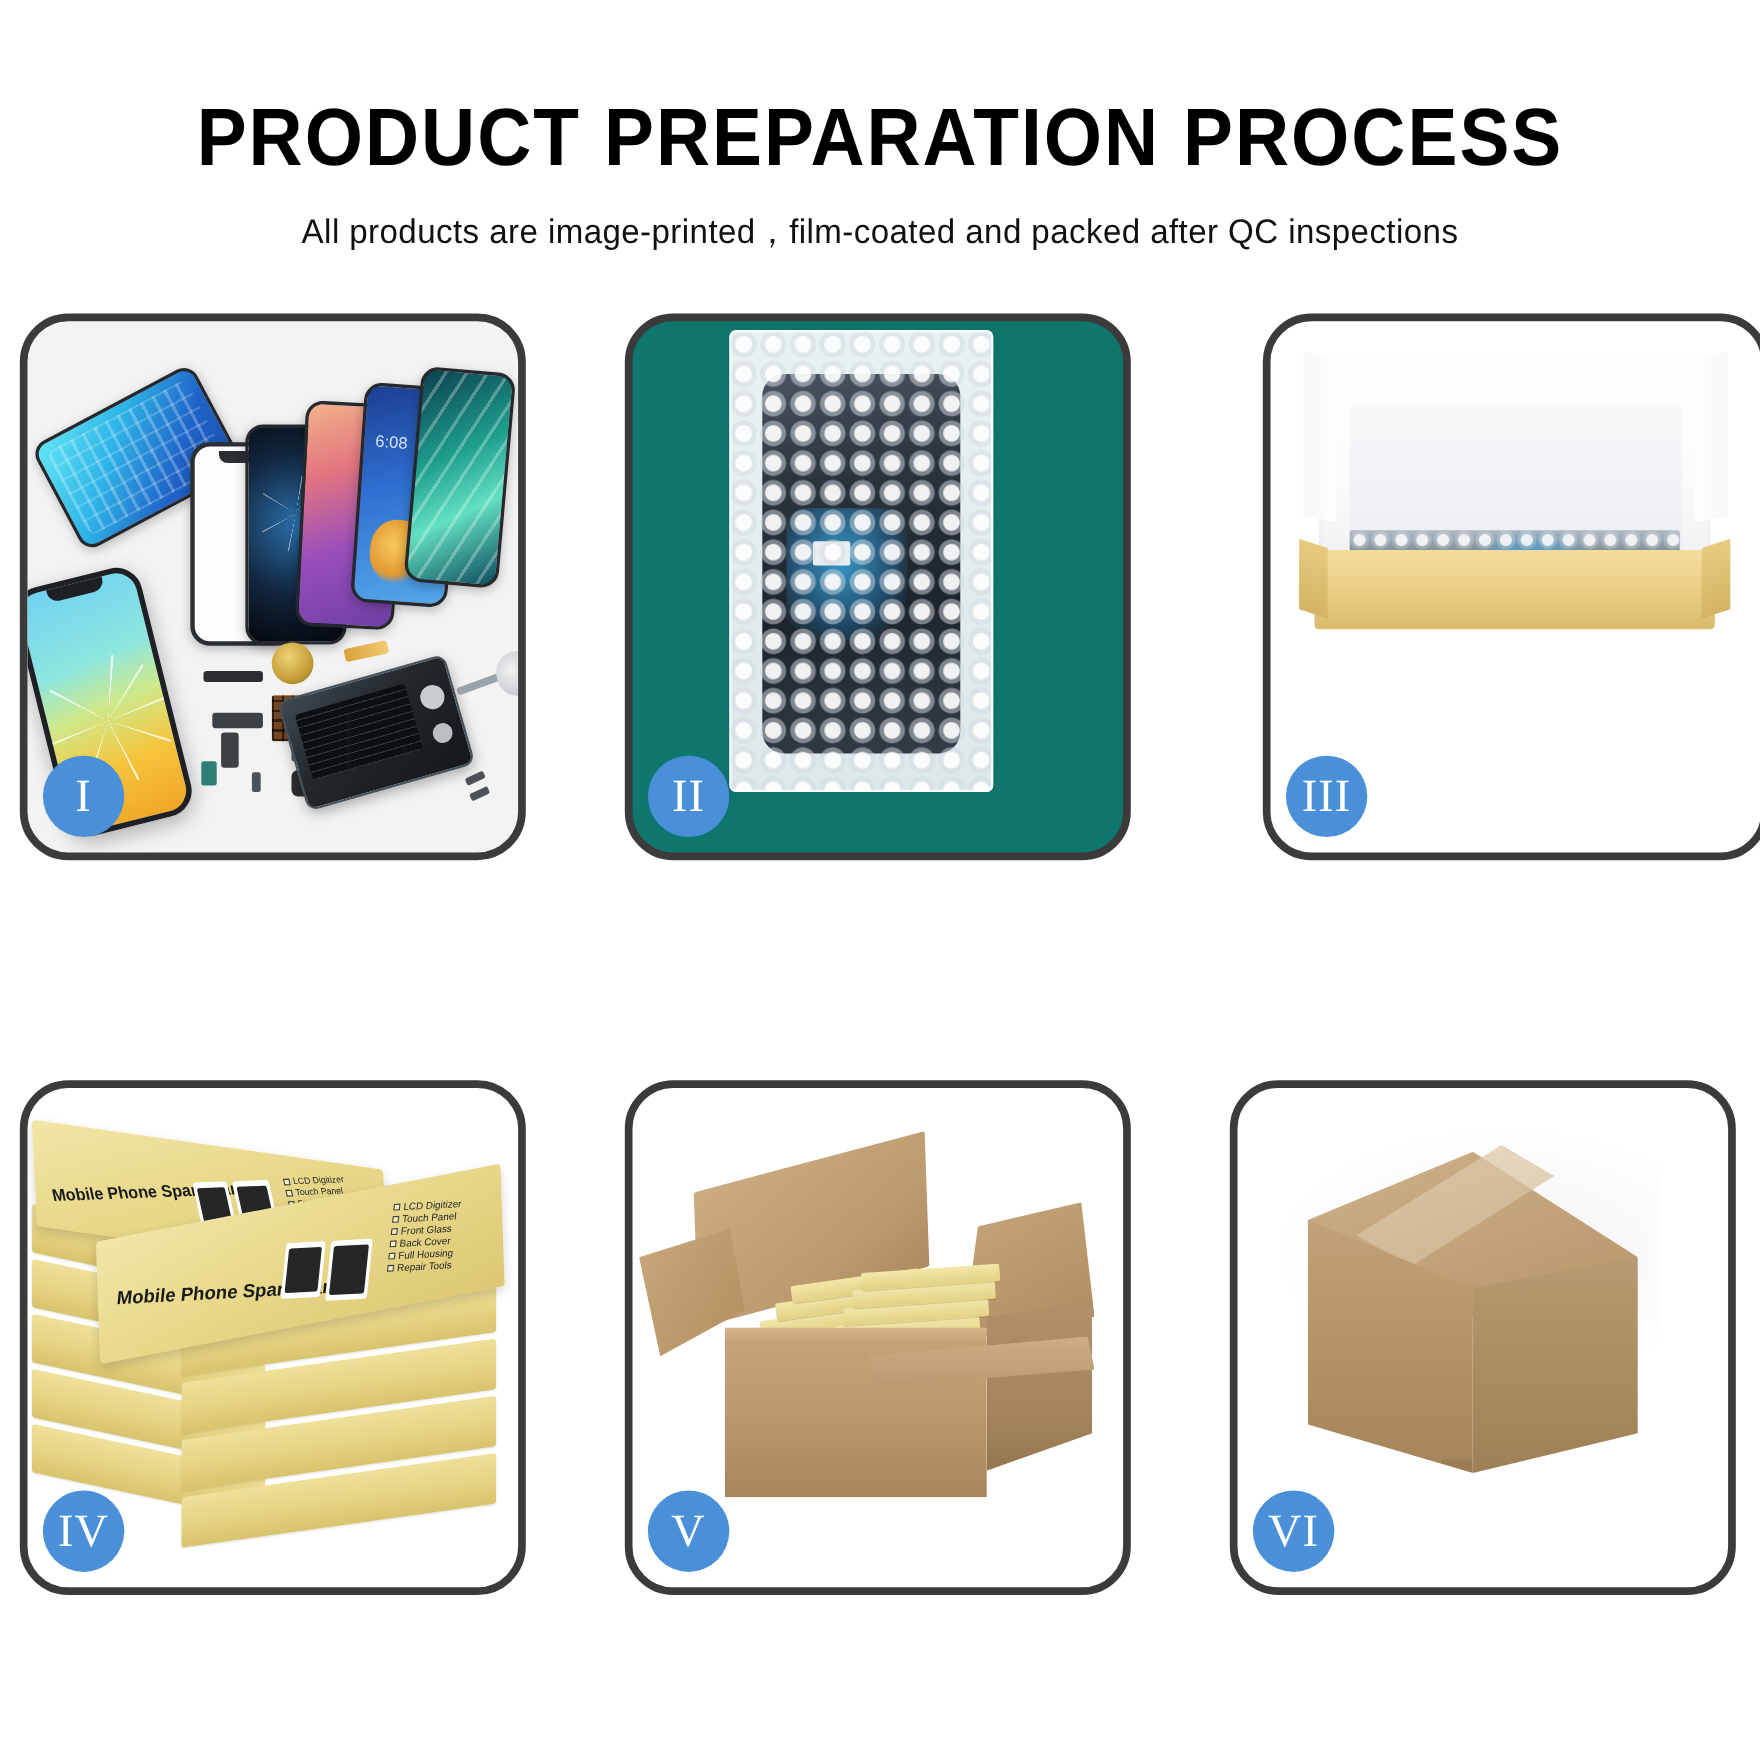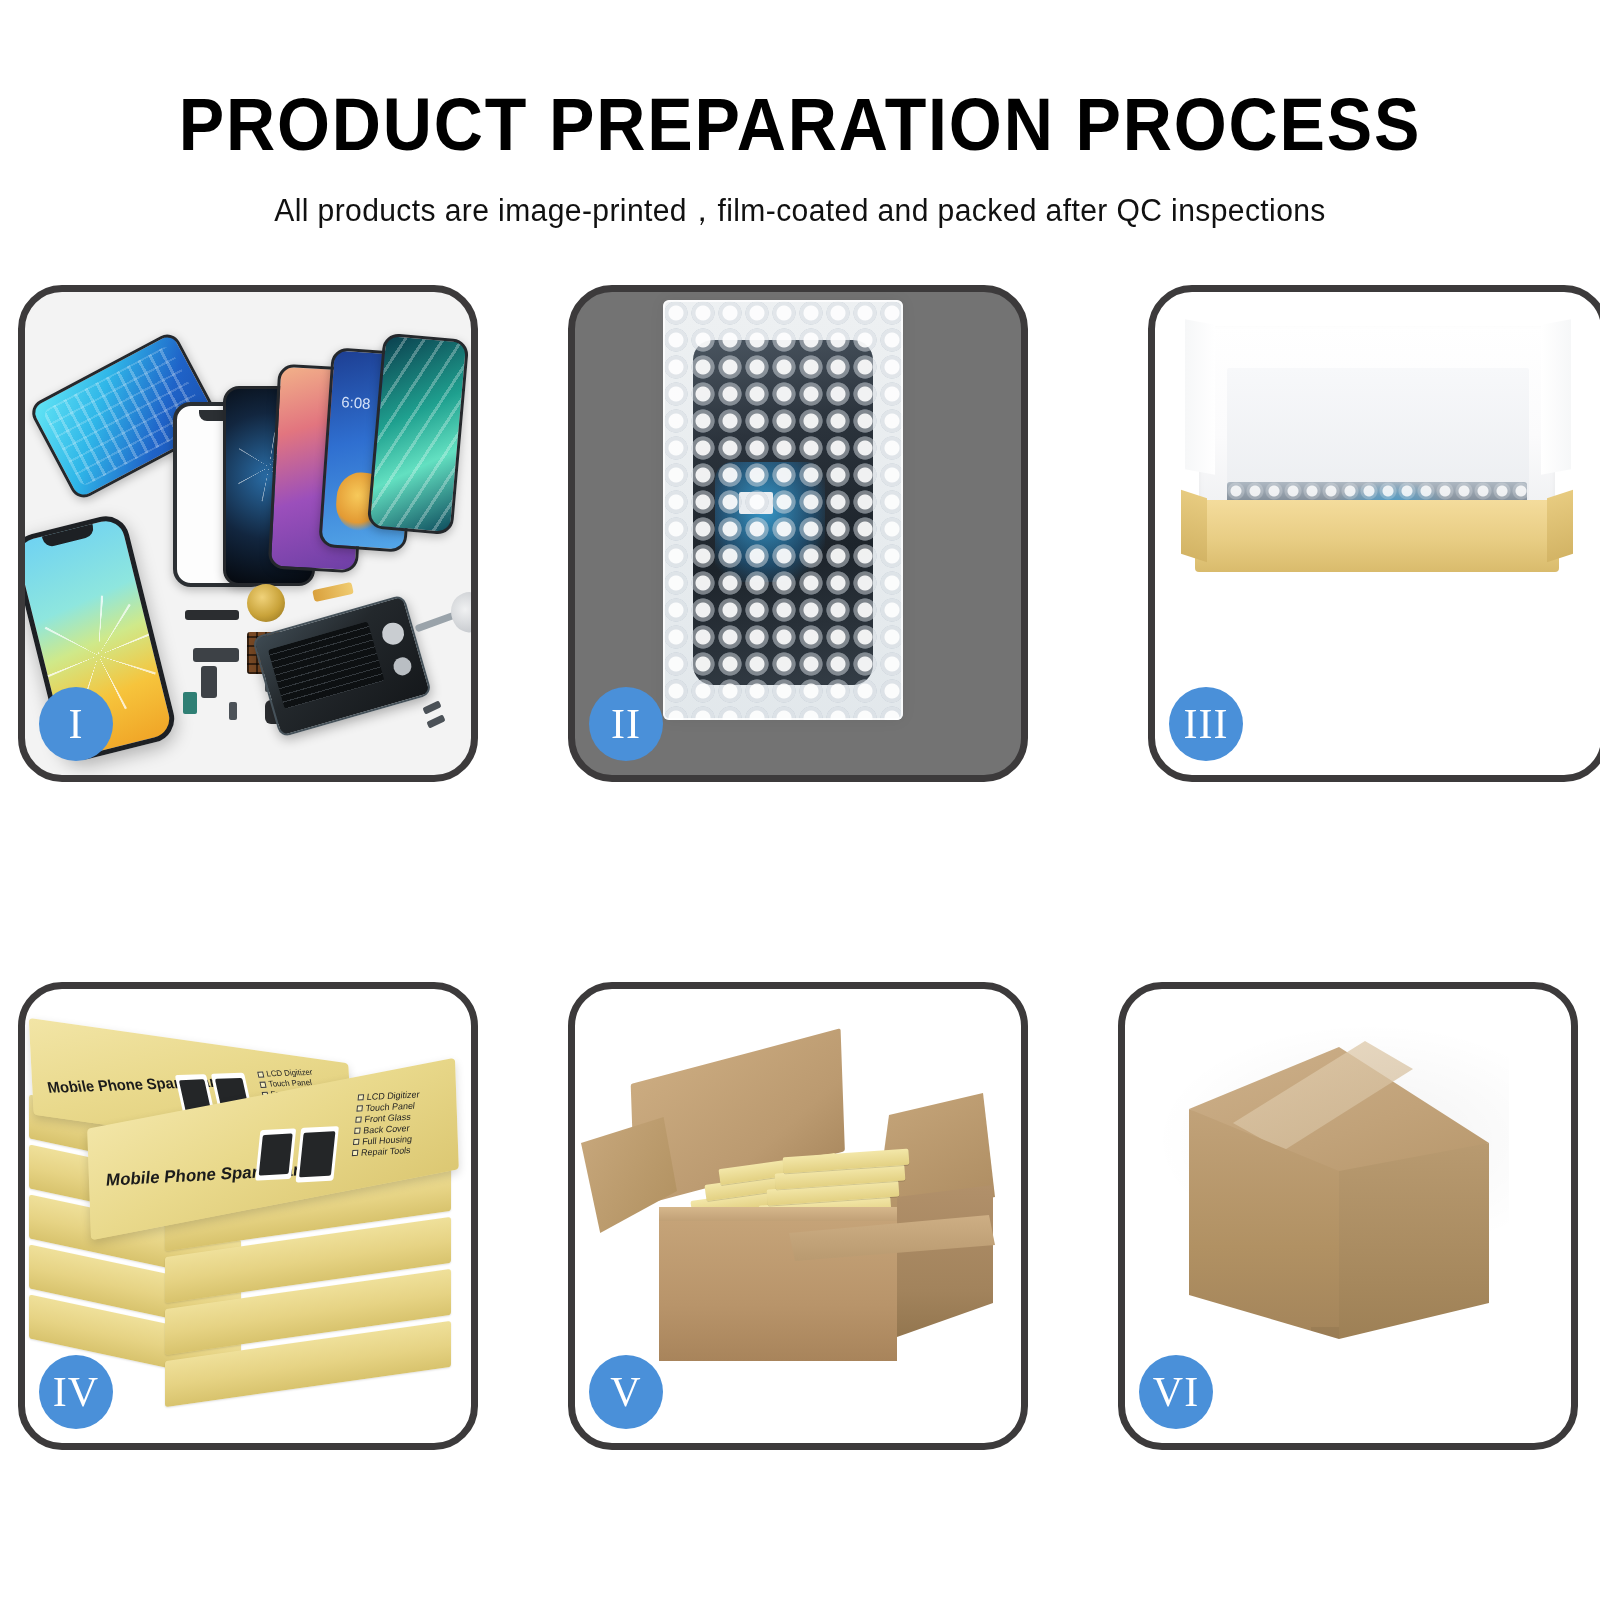--- a/index.html
+++ b/index.html
@@ -183,21 +183,21 @@
     position:absolute; left:392px; top:306px; width:76px; height:56px;
     transform:rotate(-20deg);
   }
   .brush .handle{ position:absolute; left:0; top:14px; width:46px; height:7px; background:#9aa3aa; border-radius:3px; }
   .brush .head{ position:absolute; left:38px; top:0; width:38px; height:40px; border-radius:50% 50% 45% 45%;
     background: radial-gradient(circle at 40% 40%, #f0f1f2 0%, #c9ccd0 70%, #a8acb1 100%); }
 
   
   
   
-  .p2 { background:#737373;padding-left:20px; }
+  .p2 { background:#0f766e;padding-left:20px; }
   .bubblepack {
     position:absolute; left:88px; top:8px; width:240px; height:420px;
     background: linear-gradient(180deg, rgba(244,247,249,.95), rgba(232,238,242,.95));
     border-radius:6px;
     box-shadow: 0 0 16px rgba(0,0,0,.06);
     overflow:hidden;
   }
   .innerscreen {
     position:absolute; left:30px; top:40px; width:180px; height:345px;
     background: linear-gradient(170deg,#4a5560 0%,#2b333c 28%,#1d242b 62%,#343d46 100%);

